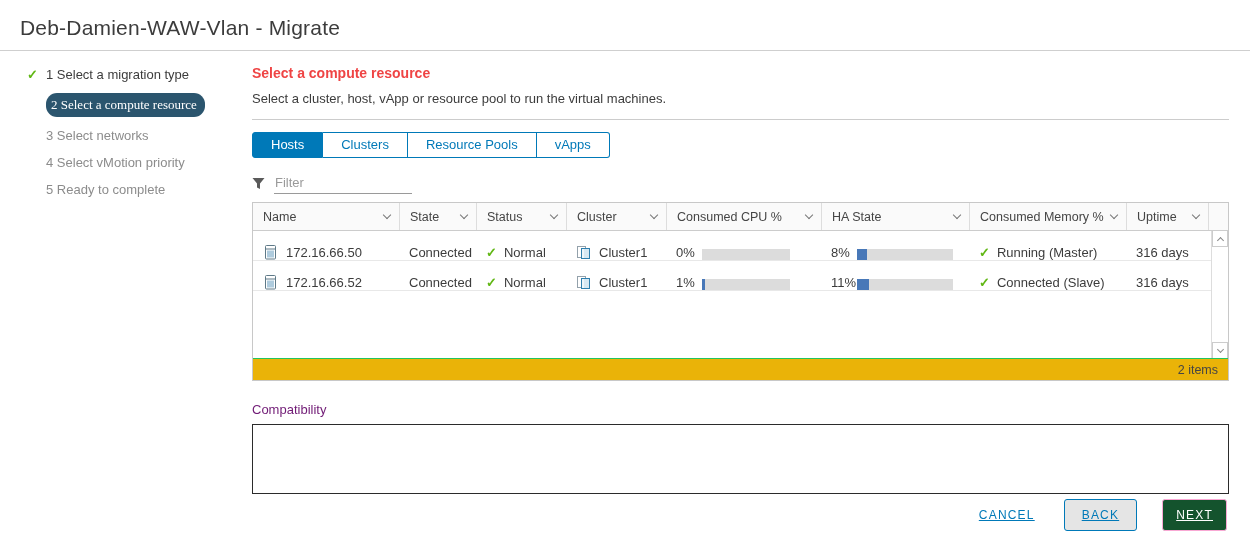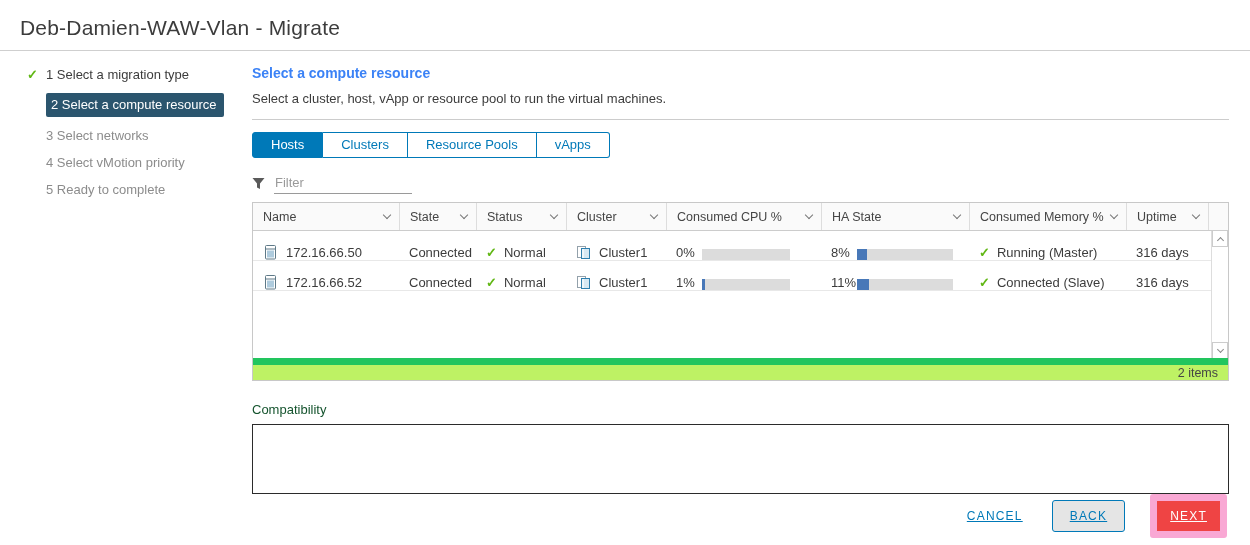--- a/index.html
+++ b/index.html
@@ -11,25 +11,25 @@
   .titlebar { padding:16px 22px 10px 20px; border-bottom:1px solid #cfcfcf; }
   .titlebar h1 { font-size:21px; font-weight:400; letter-spacing:.2px; color:#3c3c3c; }
 
   
   .bodywrap { flex:1; display:flex; }
   .steps { width:252px; padding-top:15px; flex-shrink:0; }
   .step { display:flex; align-items:center; padding-left:27px; margin-bottom:10px; font-size:13px; line-height:17px; }
   .step .icon-slot { width:19px; flex-shrink:0; font-size:13px; }
   .check { color:#61B715; font-weight:bold; font-style:normal; }
   .step-label { color:#3c3c3c; font-weight:500; }
-  .step.current .pill { background:#2B556E; color:#fff; padding:3px 8px 4px 5px; border-radius:2px; font-weight:500; }
+  .step.current .pill { background:#2B556E; color:#fff; padding:3px 8px 4px 5px; border-radius:11px; font-weight:500;font-family:Liberation Serif, serif; }
   .step.upcoming .step-label { color:#8c8c8c; font-weight:400; }
 
   .main { flex:1; padding-right:25px; display:flex; flex-direction:column; }
-  .heading { font-size:14px; font-weight:700; color:#3b82f6; margin-top:14px; }
+  .heading { font-size:14px; font-weight:700; color:#ef4444; margin-top:14px; }
   .subheading { font-size:13px; color:#3c3c3c; margin-top:10px; }
   .divider { border-bottom:1px solid #ccc; margin-top:13px; }
 
   
   .tabs { display:inline-flex; margin-top:12px; align-self:flex-start; }
   .tab { font-size:13px; padding:4px 18px 5px; background:#fff; color:#0079B8; border:1px solid #0079B8; border-left:none; cursor:pointer; }
   .tab:first-child { border-left:1px solid #0079B8; border-radius:3px 0 0 3px; }
   .tab:last-child { border-radius:0 3px 3px 0; }
   .tab.active { background:#0079B8; color:#fff; }
 
@@ -48,41 +48,41 @@
   .tbody { position:relative; height:127px; }
   .trow { display:grid; grid-template-columns:146px 77px 90px 100px 155px 148px 157px 82px; height:30px; border-bottom:1px solid #e8e8e8; cursor:pointer; }
   .td { display:flex; align-items:flex-end; padding:0 8px 0 10px; font-size:13px; color:#3c3c3c; overflow:hidden; white-space:nowrap; }
   .td .ic { margin-right:8px; display:flex; flex-shrink:0; }
   .td .check { margin-right:7px; }
   .pctlabel { width:26px; flex-shrink:0; }
   .bar { height:11px; background:#dcdcdc; position:relative; overflow:hidden; }
   .bar.cpu { width:88px; }
   .bar.mem { width:96px; }
   .bar .fill { position:absolute; left:0; top:0; bottom:0; background:#4878B8; }
-  .tfoot { border-top:7px solid #22c55e; height:22px; display:flex; align-items:center; justify-content:flex-end; padding-right:10px; font-size:12.5px; color:#454545; background:#bef264;text-align:right; }
+  .tfoot { border-top:1px solid #22c55e; height:22px; display:flex; align-items:center; justify-content:flex-end; padding-right:10px; font-size:12.5px; color:#454545; background:#eab308;text-align:right; }
 
   
   .vscroll { position:absolute; top:0; right:0; bottom:0; width:17px; border-left:1px solid #ddd; background:#fff; }
   .vs-btn { position:absolute; left:0; right:0; height:16px; border:1px solid #ccc; background:#fff; display:flex; align-items:center; justify-content:center; cursor:pointer; }
   .vs-btn.up { top:0; border-top:none; }
   .vs-btn.down { bottom:0; border-bottom:none; }
   .vs-chev { width:5px; height:5px; border-right:1.3px solid #888; border-bottom:1.3px solid #888; }
   .vs-chev.up { transform:rotate(-135deg); margin-top:3px; }
   .vs-chev.down { transform:rotate(45deg); margin-bottom:2px; }
 
   
-  .compat-label { font-size:13px; color:#14532d; margin-top:21px; }
+  .compat-label { font-size:13px; color:#701a75; margin-top:21px; }
   .compat-box { margin-top:7px; height:70px; border:1px solid #2b2b2b; background:#fff; }
 
   
   .actions { margin-top:auto; display:flex; justify-content:flex-end; align-items:center; padding:0 23px 14px 0; gap:25px; }
   .btn { font-family:"Liberation Sans",sans-serif; font-size:12px; letter-spacing:.1em; font-weight:500; cursor:pointer; border-radius:3px;text-decoration:underline; }
   .btn-link { background:none; border:none; color:#0079B8; padding:8px 4px; }
   .btn-outline { background:#e5e5e5; border:1px solid #0079B8; color:#0079B8; padding:8px 17px; }
-  .btn-primary { background:#ef4444; border:7px solid #f9a8d4; color:#fff; padding:8px 13px; }
+  .btn-primary { background:#14532d; border:1px solid #f9a8d4; color:#fff; padding:8px 13px; }
 </style>
 </head>
 <body>
 
 <div class="app">
 
   <div class="titlebar">
     <h1>Deb-Damien-WAW-Vlan - Migrate</h1>
   </div>
 

